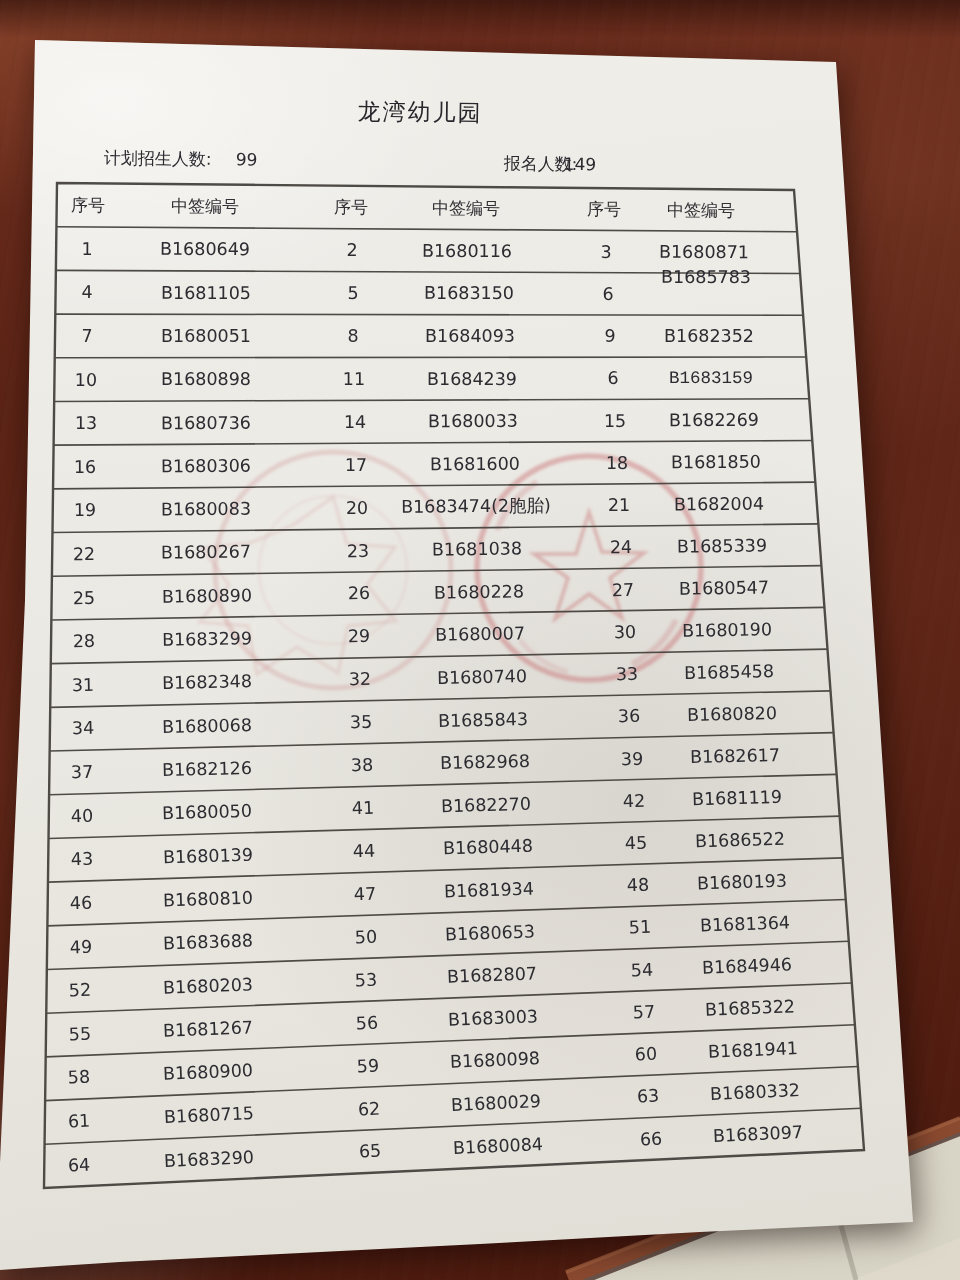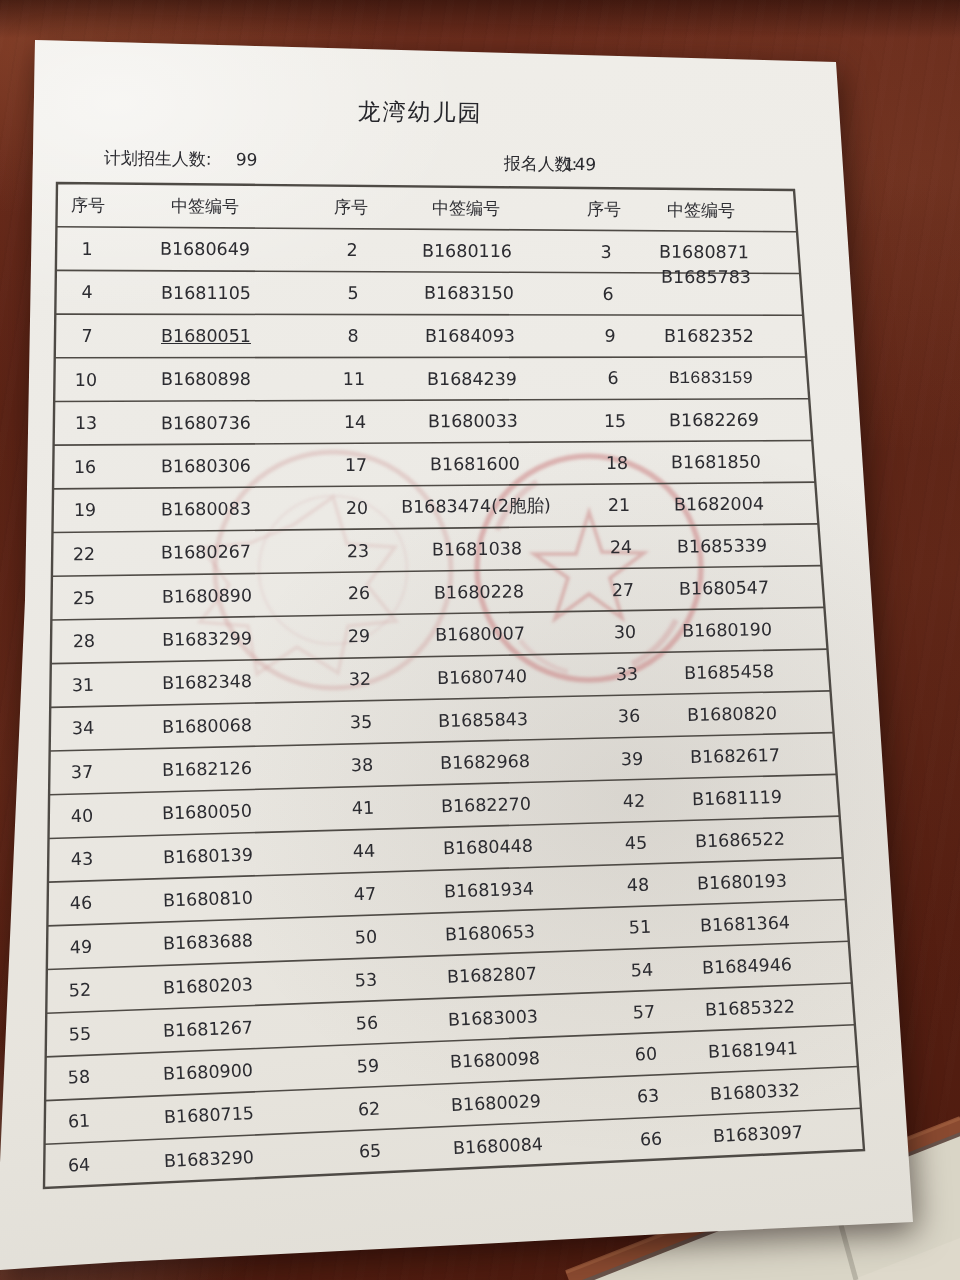--- a/index.html
+++ b/index.html
@@ -129,21 +129,21 @@
           <div class="cell" style="left: 357.449px; top: 228.796px; transform: rotate(0.31373deg);">B1680116</div>
           <div class="cell" style="left: 496.28px; top: 229.556px; transform: rotate(0.31373deg);">3</div>
           <div class="cell" style="left: 593.536px; top: 230.088px; transform: rotate(0.31373deg);">B1680871</div>
           <div class="cell" style="left: -23.0801px; top: 270.328px; transform: rotate(0.161951deg);">4</div>
           <div class="cell" style="left: 95.5373px; top: 270.663px; transform: rotate(0.161951deg);">B1681105</div>
           <div class="cell" style="left: 242.504px; top: 271.078px; transform: rotate(0.161951deg);">5</div>
           <div class="cell" style="left: 358.883px; top: 271.407px; transform: rotate(0.161951deg);">B1683150</div>
           <div class="cell" style="left: 498.389px; top: 271.802px; transform: rotate(0.161951deg);">6</div>
           <div class="cell" style="left: 596.118px; top: 255px; transform: rotate(0.161951deg);">B1685783</div>
           <div class="cell" style="left: -23.4938px; top: 313.941px; transform: rotate(0.0116309deg);">7</div>
-          <div class="cell" style="left: 95.6975px; top: 313.965px; transform: rotate(0.0116309deg); text-decoration: underline;">B1680051</div>
+          <div class="cell" style="left: 95.6975px; top: 313.965px; transform: rotate(0.0116309deg);">B1680051</div>
           <div class="cell" style="left: 243.375px; top: 313.995px; transform: rotate(0.0116309deg);">8</div>
           <div class="cell" style="left: 360.317px; top: 314.019px; transform: rotate(0.0116309deg);">B1684093</div>
           <div class="cell" style="left: 500.498px; top: 314.048px; transform: rotate(0.0116309deg);">9</div>
           <div class="cell" style="left: 598.699px; top: 314.067px; transform: rotate(0.0116309deg);">B1682352</div>
           <div class="cell" style="left: -23.9074px; top: 357.555px; transform: rotate(-0.137249deg);">10</div>
           <div class="cell" style="left: 95.8576px; top: 357.268px; transform: rotate(-0.137249deg);">B1680898</div>
           <div class="cell" style="left: 244.246px; top: 356.912px; transform: rotate(-0.137249deg);">11</div>
           <div class="cell" style="left: 361.751px; top: 356.631px; transform: rotate(-0.137249deg);">B1684239</div>
           <div class="cell" style="left: 502.607px; top: 356.293px; transform: rotate(-0.137249deg);">6</div>
           <div class="cell" style="left: 601.281px; top: 356.057px; transform: rotate(-0.137249deg); font-family: Liberation Mono, monospace;">B1683159</div>

